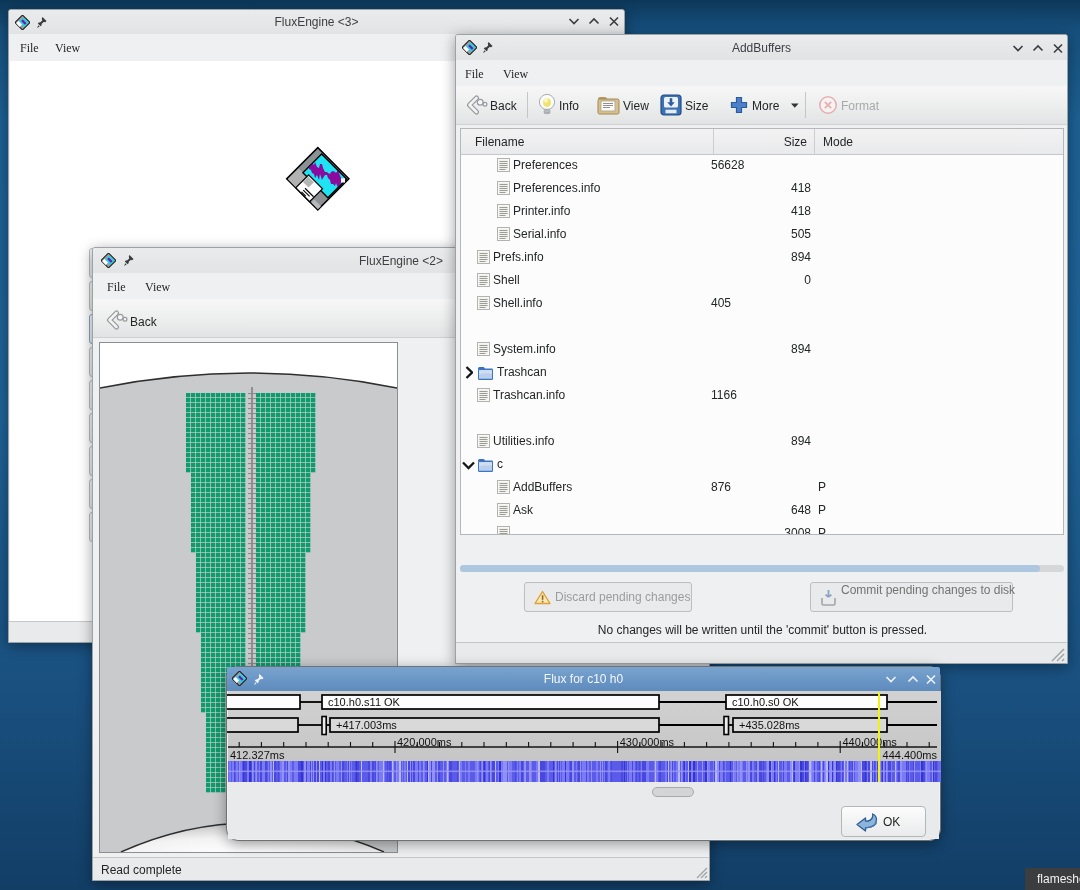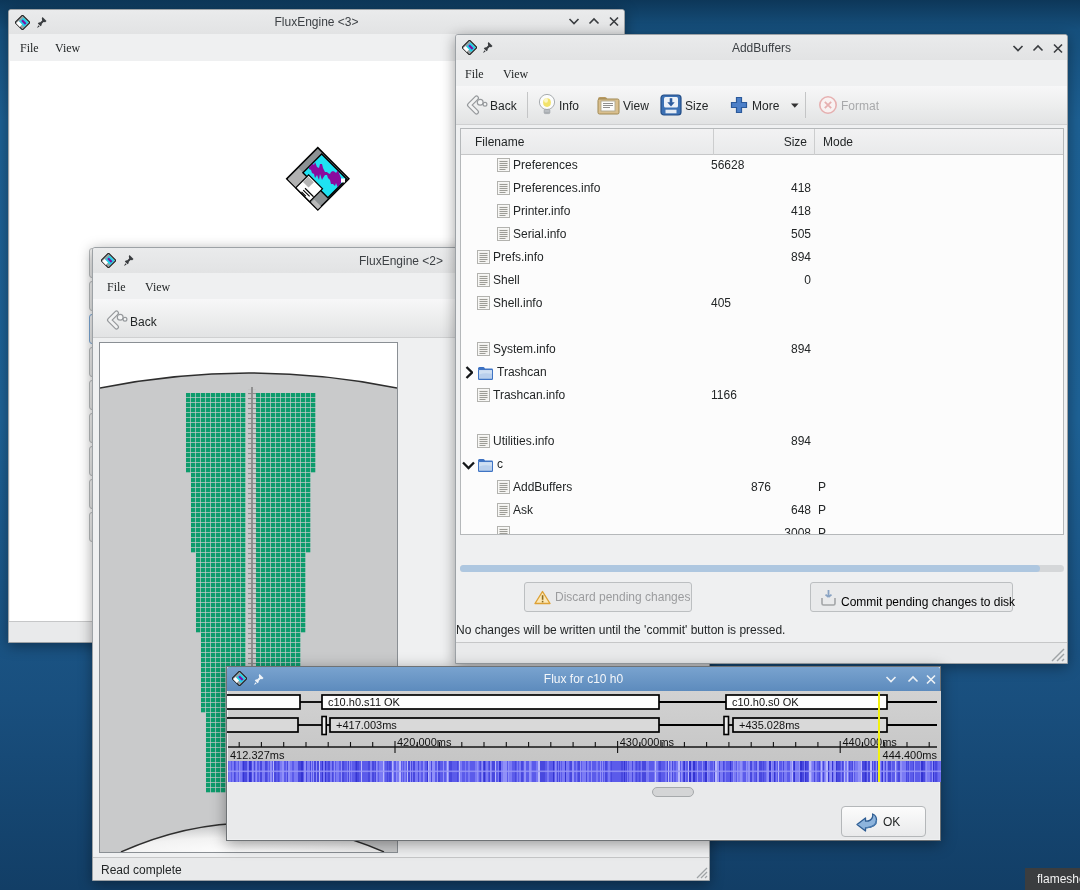--- a/index.html
+++ b/index.html
@@ -345,21 +345,21 @@
 <svg style="position:absolute;left:16px;top:3.5px" width="17" height="16" viewBox="0 0 17 16">
             <use href="#foldico"></use>
           </svg>
 <span style="position:absolute;left:36px;top:4px">c</span>
 </div>
 <div style="position:absolute;left:0;top:320.0px;width:602px;height:23px">
 <svg style="position:absolute;left:36px;top:4px" width="13" height="14">
             <use href="#fileico"></use>
           </svg>
 <span style="position:absolute;left:52px;top:4px">AddBuffers</span>
-<span style="position:absolute;left:250px;top:4px;width:100px;text-align:center">876</span>
+<span style="position:absolute;left:250px;top:4px;width:100px;text-align:left">876</span>
 <span style="position:absolute;left:357px;top:4px">P</span>
 </div>
 <div style="position:absolute;left:0;top:343.0px;width:602px;height:23px">
 <svg style="position:absolute;left:36px;top:4px" width="13" height="14">
             <use href="#fileico"></use>
           </svg>
 <span style="position:absolute;left:52px;top:4px">Ask</span>
 <span style="position:absolute;left:250px;top:4px;width:100px;text-align:right">648</span>
 <span style="position:absolute;left:357px;top:4px">P</span>
 </div>
@@ -382,34 +382,34 @@
         <rect x="7.8" y="5.2" width="1.6" height="4.6" fill="#8a6a20"></rect>
         <rect x="7.8" y="10.8" width="1.6" height="1.6" fill="#8a6a20"></rect>
       </svg>
 <span style="position:absolute;left:30px;top:7px;color:#9b9c9e;white-space:nowrap">Discard pending changes</span>
     </div>
 <div style="position:absolute;left:354px;top:547px;width:203px;height:30px;border:1px solid #bcbfc1;border-radius:3px;background:#e9eaeb">
 <svg style="position:absolute;left:9px;top:6px" width="17" height="18" opacity="0.55">
 <path d="M8.5 1 L8.5 8 M8.5 8 L5.5 5.6 M8.5 8 L11.5 5.6" stroke="#3c6aa4" stroke-width="1.8" fill="none"></path>
 <path d="M2 9 L2 14.5 Q2 16 3.5 16 L13.5 16 Q15 16 15 14.5 L15 9" fill="none" stroke="#6a6d70" stroke-width="1.6"></path>
 </svg>
-<span style="position:absolute;left:30px;top:12px;color:#000000;white-space:nowrap">Commit pending changes to disk</span>
-    </div>
-<div style="position:absolute;left:0;top:588px;width:613px;">No changes will be written until the 'commit' button is pressed.</div>
+<span style="position:absolute;left:30px;top:0;color:#737373;white-space:nowrap">Commit pending changes to disk</span>
+    </div>
+<div style="position:absolute;left:0;top:588px;width:613px;text-align:center">No changes will be written until the 'commit' button is pressed.</div>
 <div class="sbar">
       <svg style="position:absolute;right:2px;bottom:1px" width="16" height="16">
         <g stroke="#9fa3a6" stroke-width="1.4">
           <line x1="15" y1="3" x2="3" y2="15"></line>
           <line x1="15" y1="8" x2="8" y2="15"></line>
           <line x1="15" y1="13" x2="13" y2="15"></line>
         </g>
       </svg>
     </div>
 </div>
-<div class="win" id="fw" style="left:226px;top:666px;width:715px;height:175px;border-color:#6e7275;border-radius:0;">
+<div class="win" id="fw" style="left:226px;top:666px;width:715px;height:175px;border-color:#6e7275;border-radius:12px;">
 <div class="tbar" style="height:24px;background:linear-gradient(180deg,#79a3cf,#5d8bbd);border-radius:2px 2px 0 0"></div>
 <svg style="position:absolute;left:5px;top:4px" width="15" height="15" viewBox="0 0 15 15">
       <use href="#appicon"></use>
     </svg>
 <svg style="position:absolute;left:26px;top:6px" width="12" height="12" viewBox="0 0 10 12" fill="#f0f4f8">
       <use href="#pin"></use>
     </svg>
 <div class="ttxt" style="color:#f4f7fa">Flux for c10 h0</div>
 <div class="wbtns">
       <svg style="position:absolute;left:658px;top:6px" width="12" height="12">

